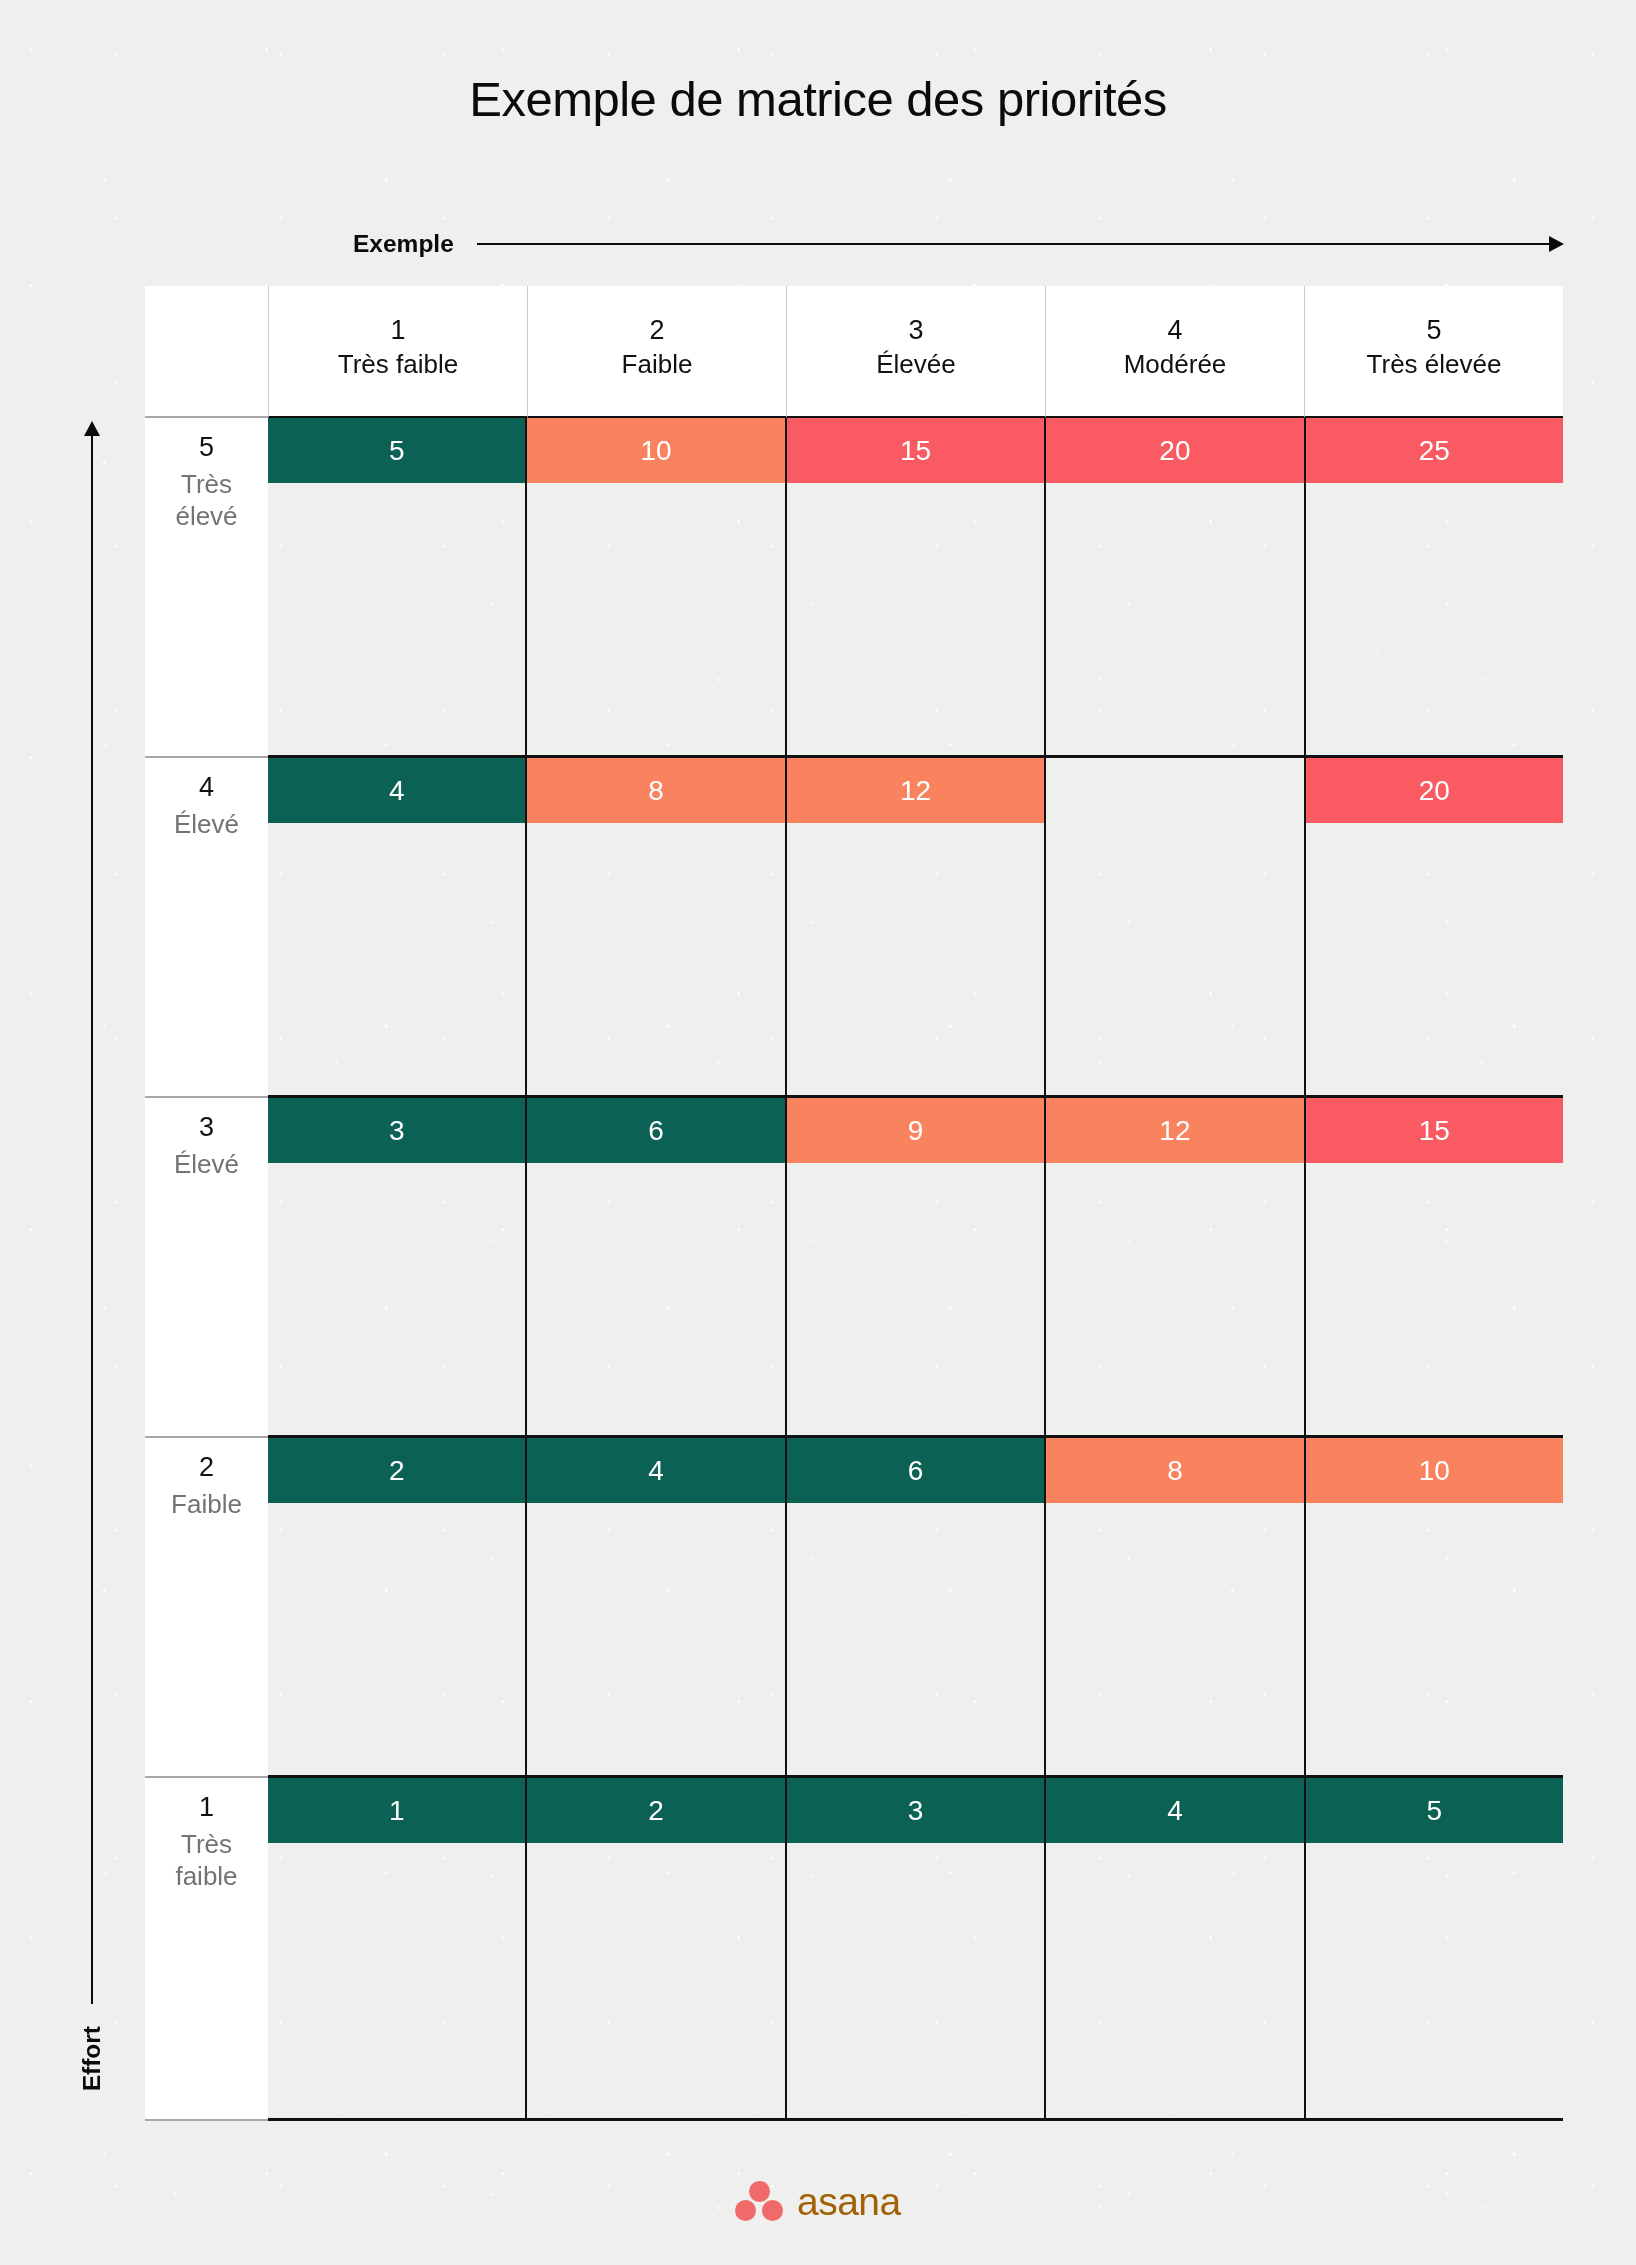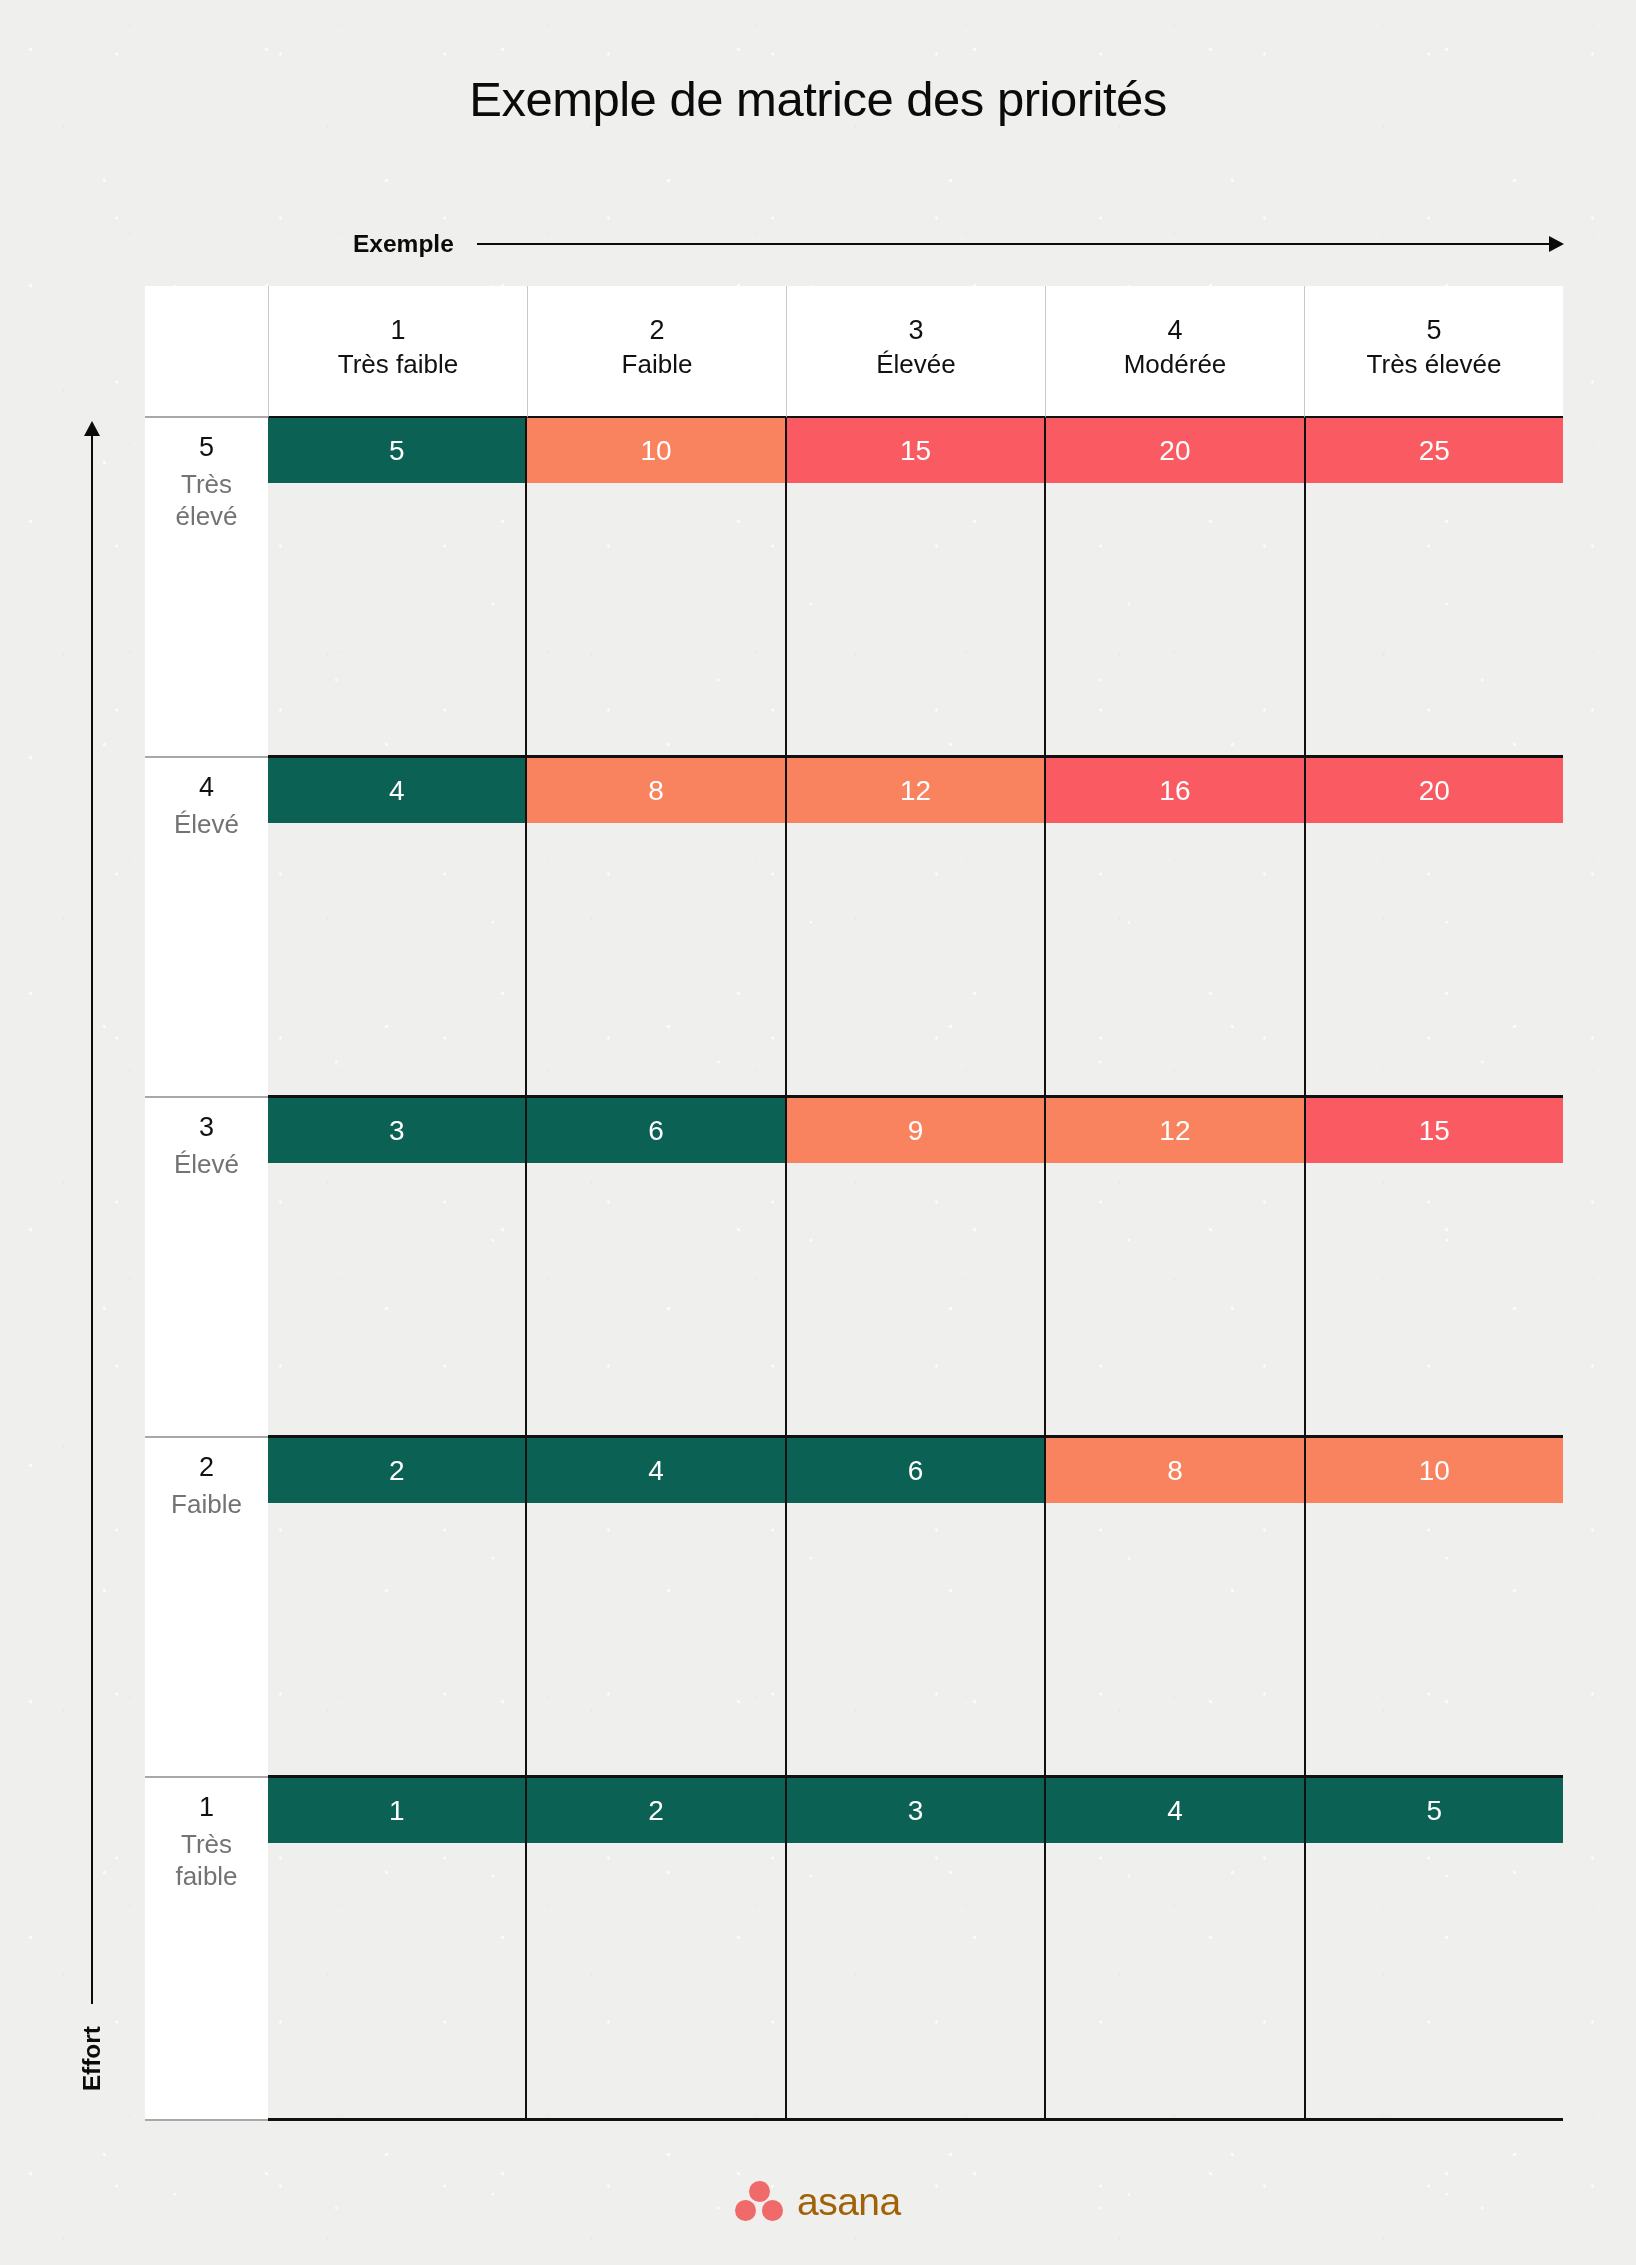--- a/index.html
+++ b/index.html
@@ -318,21 +318,20 @@
         </div>
       <div class="cell">
           <div class="cell-bar" style="background: rgb(249, 131, 95);">8</div>
           <div class="cell-rest"></div>
         </div>
       <div class="cell">
           <div class="cell-bar" style="background: rgb(249, 131, 95);">12</div>
           <div class="cell-rest"></div>
         </div>
       <div class="cell">
-          <div class="cell-bar" style="background: rgb(250, 90, 97);">16</div>
           <div class="cell-rest"></div>
         </div>
       <div class="cell">
           <div class="cell-bar" style="background: rgb(250, 90, 97);">20</div>
           <div class="cell-rest"></div>
         </div>
     </div>
   </div>
 
   <div class="matrix-row data-row">

